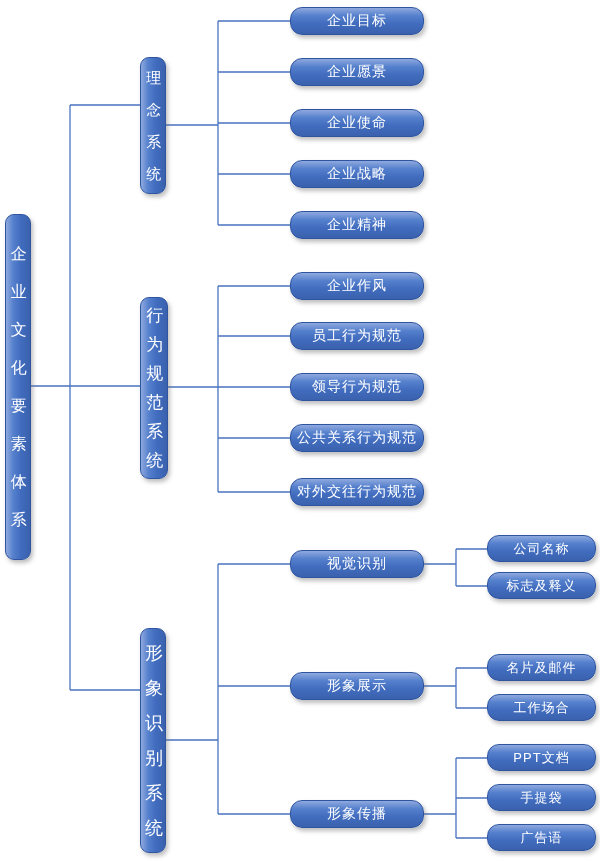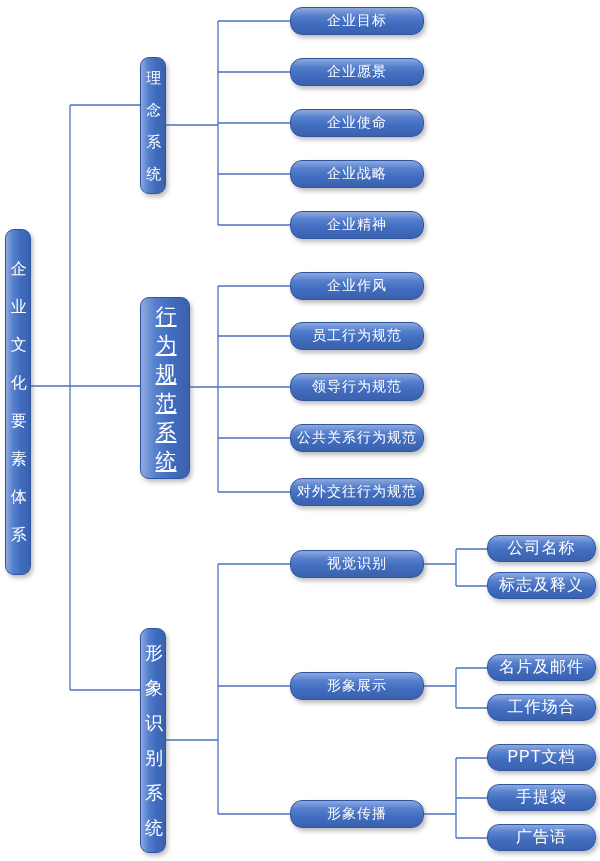--- a/index.html
+++ b/index.html
@@ -34,39 +34,39 @@
     height: 28px;
     border-radius: 12px;
     font-size: 14px;
     letter-spacing: 1px;
   }
   .hnode.small {
     left: 487px;
     width: 109px;
     height: 27px;
     border-radius: 12px;
-    font-size: 16px;
+    font-size: 13px;
   }
   .vnode {
     border-radius: 9px;
     background: linear-gradient(90deg, #8fa9de 0%, #5580cd 30%, #416cbe 62%, #3a61ad 100%);
   }
   .vtext {
     display: block;
     width: 1.1em;
     word-break: break-all;
     white-space: normal;
     text-align: right;
     margin: 0 auto;
   }
-  .root-bar   { left: 5px;   top: 214px; width: 26px; height: 346px; font-size: 16px; margin-top: 15px; }
+  .root-bar   { left: 5px;   top: 214px; width: 26px; height: 346px; font-size: 16px; }
   .root-bar .vtext   { line-height: 38px; }
   .branch-1   { left: 140px; top: 57px;  width: 26px; height: 137px; font-size: 15px; }
   .branch-1 .vtext   { line-height: 32px; }
-  .branch-2   { left: 140px; top: 297px; width: 50px; height: 182px; font-size: 21px; text-decoration: underline; }
+  .branch-2   { left: 140px; top: 297px; width: 28px; height: 182px; font-size: 17px; }
   .branch-2 .vtext   { line-height: 29px; }
   .branch-3   { left: 140px; top: 628px; width: 26px; height: 225px; font-size: 18px; }
   .branch-3 .vtext   { line-height: 35px; }
 </style>
 </head>
 <body>
 
 <div class="canvas">
 
   <svg class="connectors" viewBox="0 0 600 861" xmlns="http://www.w3.org/2000/svg">

